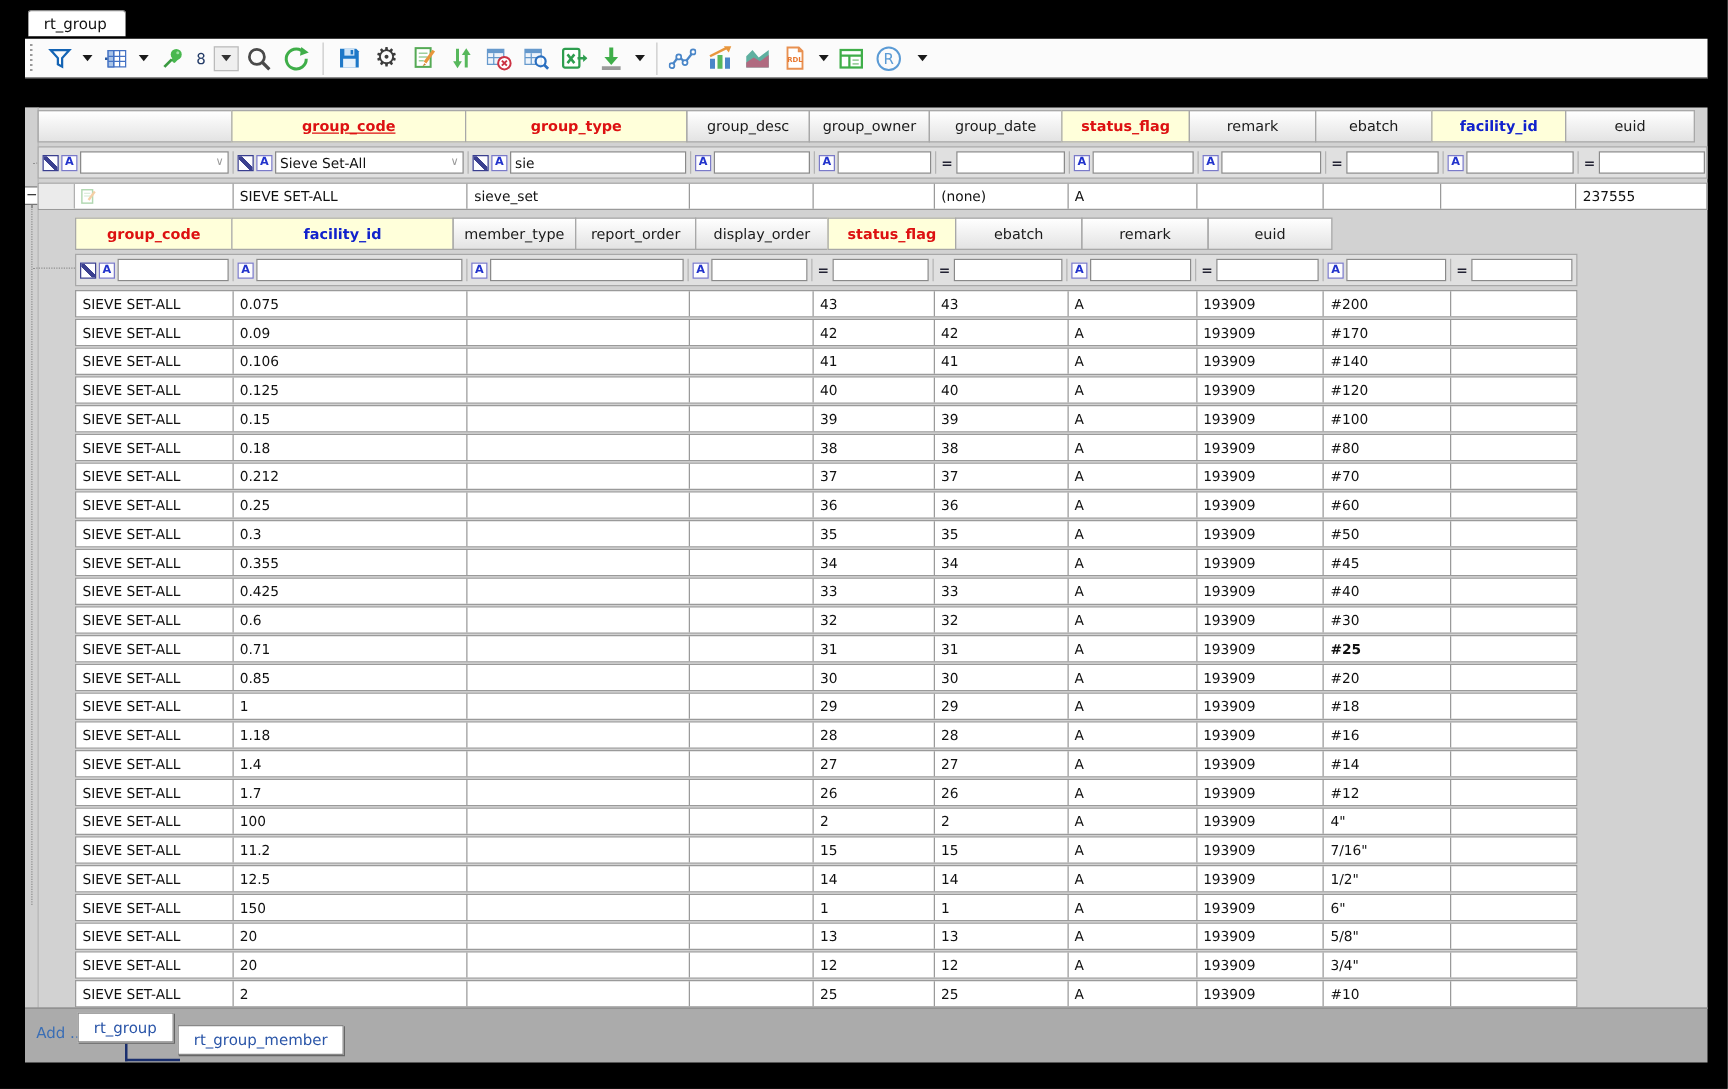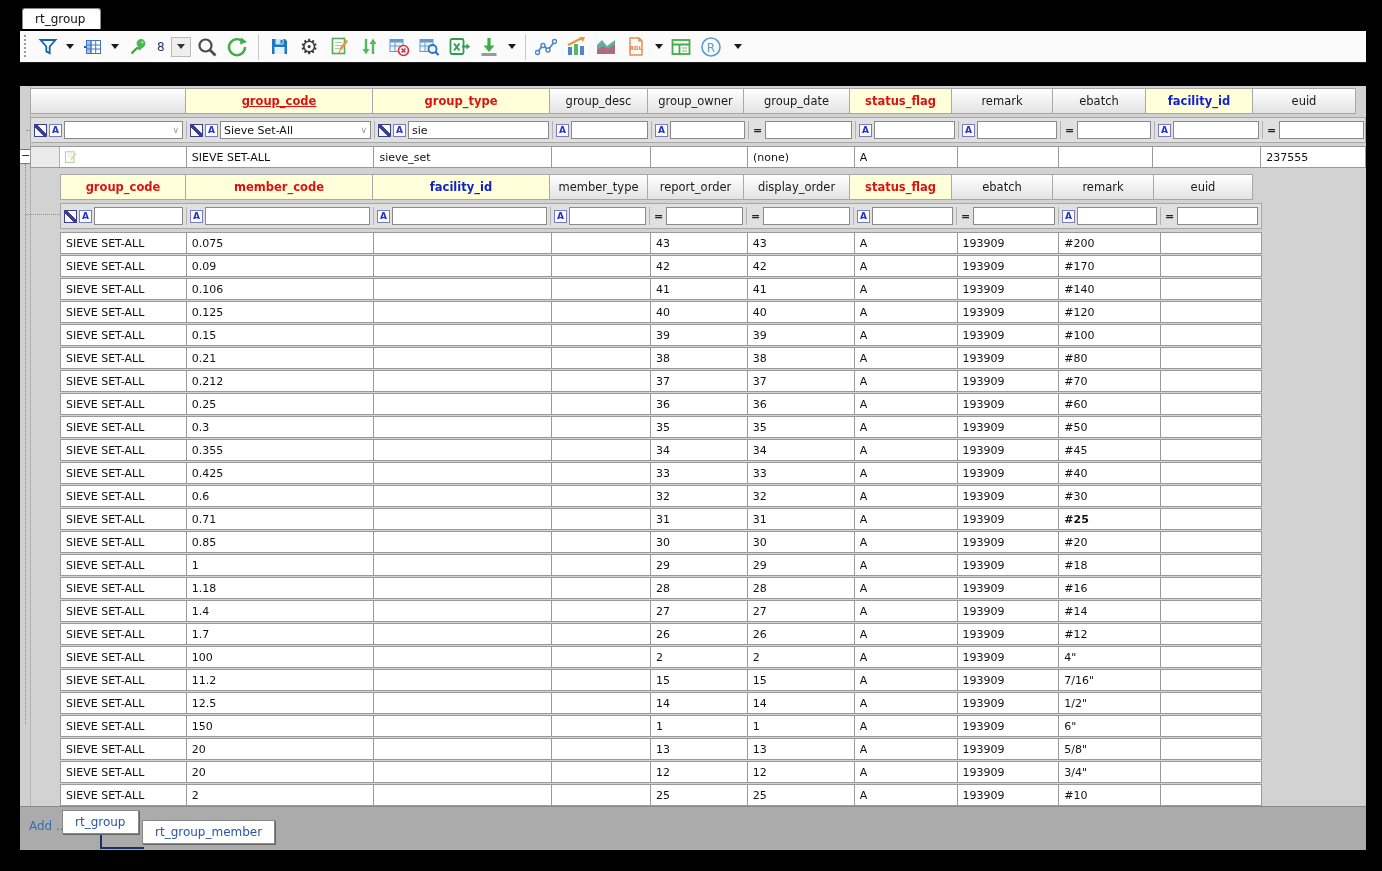--- a/index.html
+++ b/index.html
@@ -393,21 +393,20 @@
           <div class="dcell" style="width: 103px;">A</div>
           <div class="dcell" style="width: 102px;"></div>
           <div class="dcell" style="width: 94px;"></div>
           <div class="dcell" style="width: 108px;"></div>
           <div class="dcell" style="width: 104px;">237555</div>
         </div>
       </div>
     <div class="childtbl" id="child">
         <div class="hrow">
           <div class="hcell key red" style="width: 126px;">group_code</div>
-          <div class="hcell key red" style="width: 188px;">member_code</div>
           <div class="hcell key blue" style="width: 178px;">facility_id</div>
           <div class="hcell" style="width: 99px;">member_type</div>
           <div class="hcell" style="width: 97px;">report_order</div>
           <div class="hcell" style="width: 107px;">display_order</div>
           <div class="hcell key red" style="width: 103px;">status_flag</div>
           <div class="hcell" style="width: 102px;">ebatch</div>
           <div class="hcell" style="width: 102px;">remark</div>
           <div class="hcell" style="width: 100px;">euid</div>
         </div>
         <div class="frow">
@@ -528,21 +527,21 @@
           <div class="dcell" style="width: 99px;"></div>
           <div class="dcell" style="width: 97px;">39</div>
           <div class="dcell" style="width: 107px;">39</div>
           <div class="dcell" style="width: 103px;">A</div>
           <div class="dcell" style="width: 102px;">193909</div>
           <div class="dcell" style="width: 102px;">#100</div>
           <div class="dcell" style="width: 100px;"></div>
         </div>
         <div class="drow">
           <div class="dcell" style="width: 126px;">SIEVE SET-ALL</div>
-          <div class="dcell" style="width: 188px;">0.21</div>
+          <div class="dcell" style="width: 188px;">0.18</div>
           <div class="dcell" style="width: 178px;"></div>
           <div class="dcell" style="width: 99px;"></div>
           <div class="dcell" style="width: 97px;">38</div>
           <div class="dcell" style="width: 107px;">38</div>
           <div class="dcell" style="width: 103px;">A</div>
           <div class="dcell" style="width: 102px;">193909</div>
           <div class="dcell" style="width: 102px;">#80</div>
           <div class="dcell" style="width: 100px;"></div>
         </div>
         <div class="drow">

